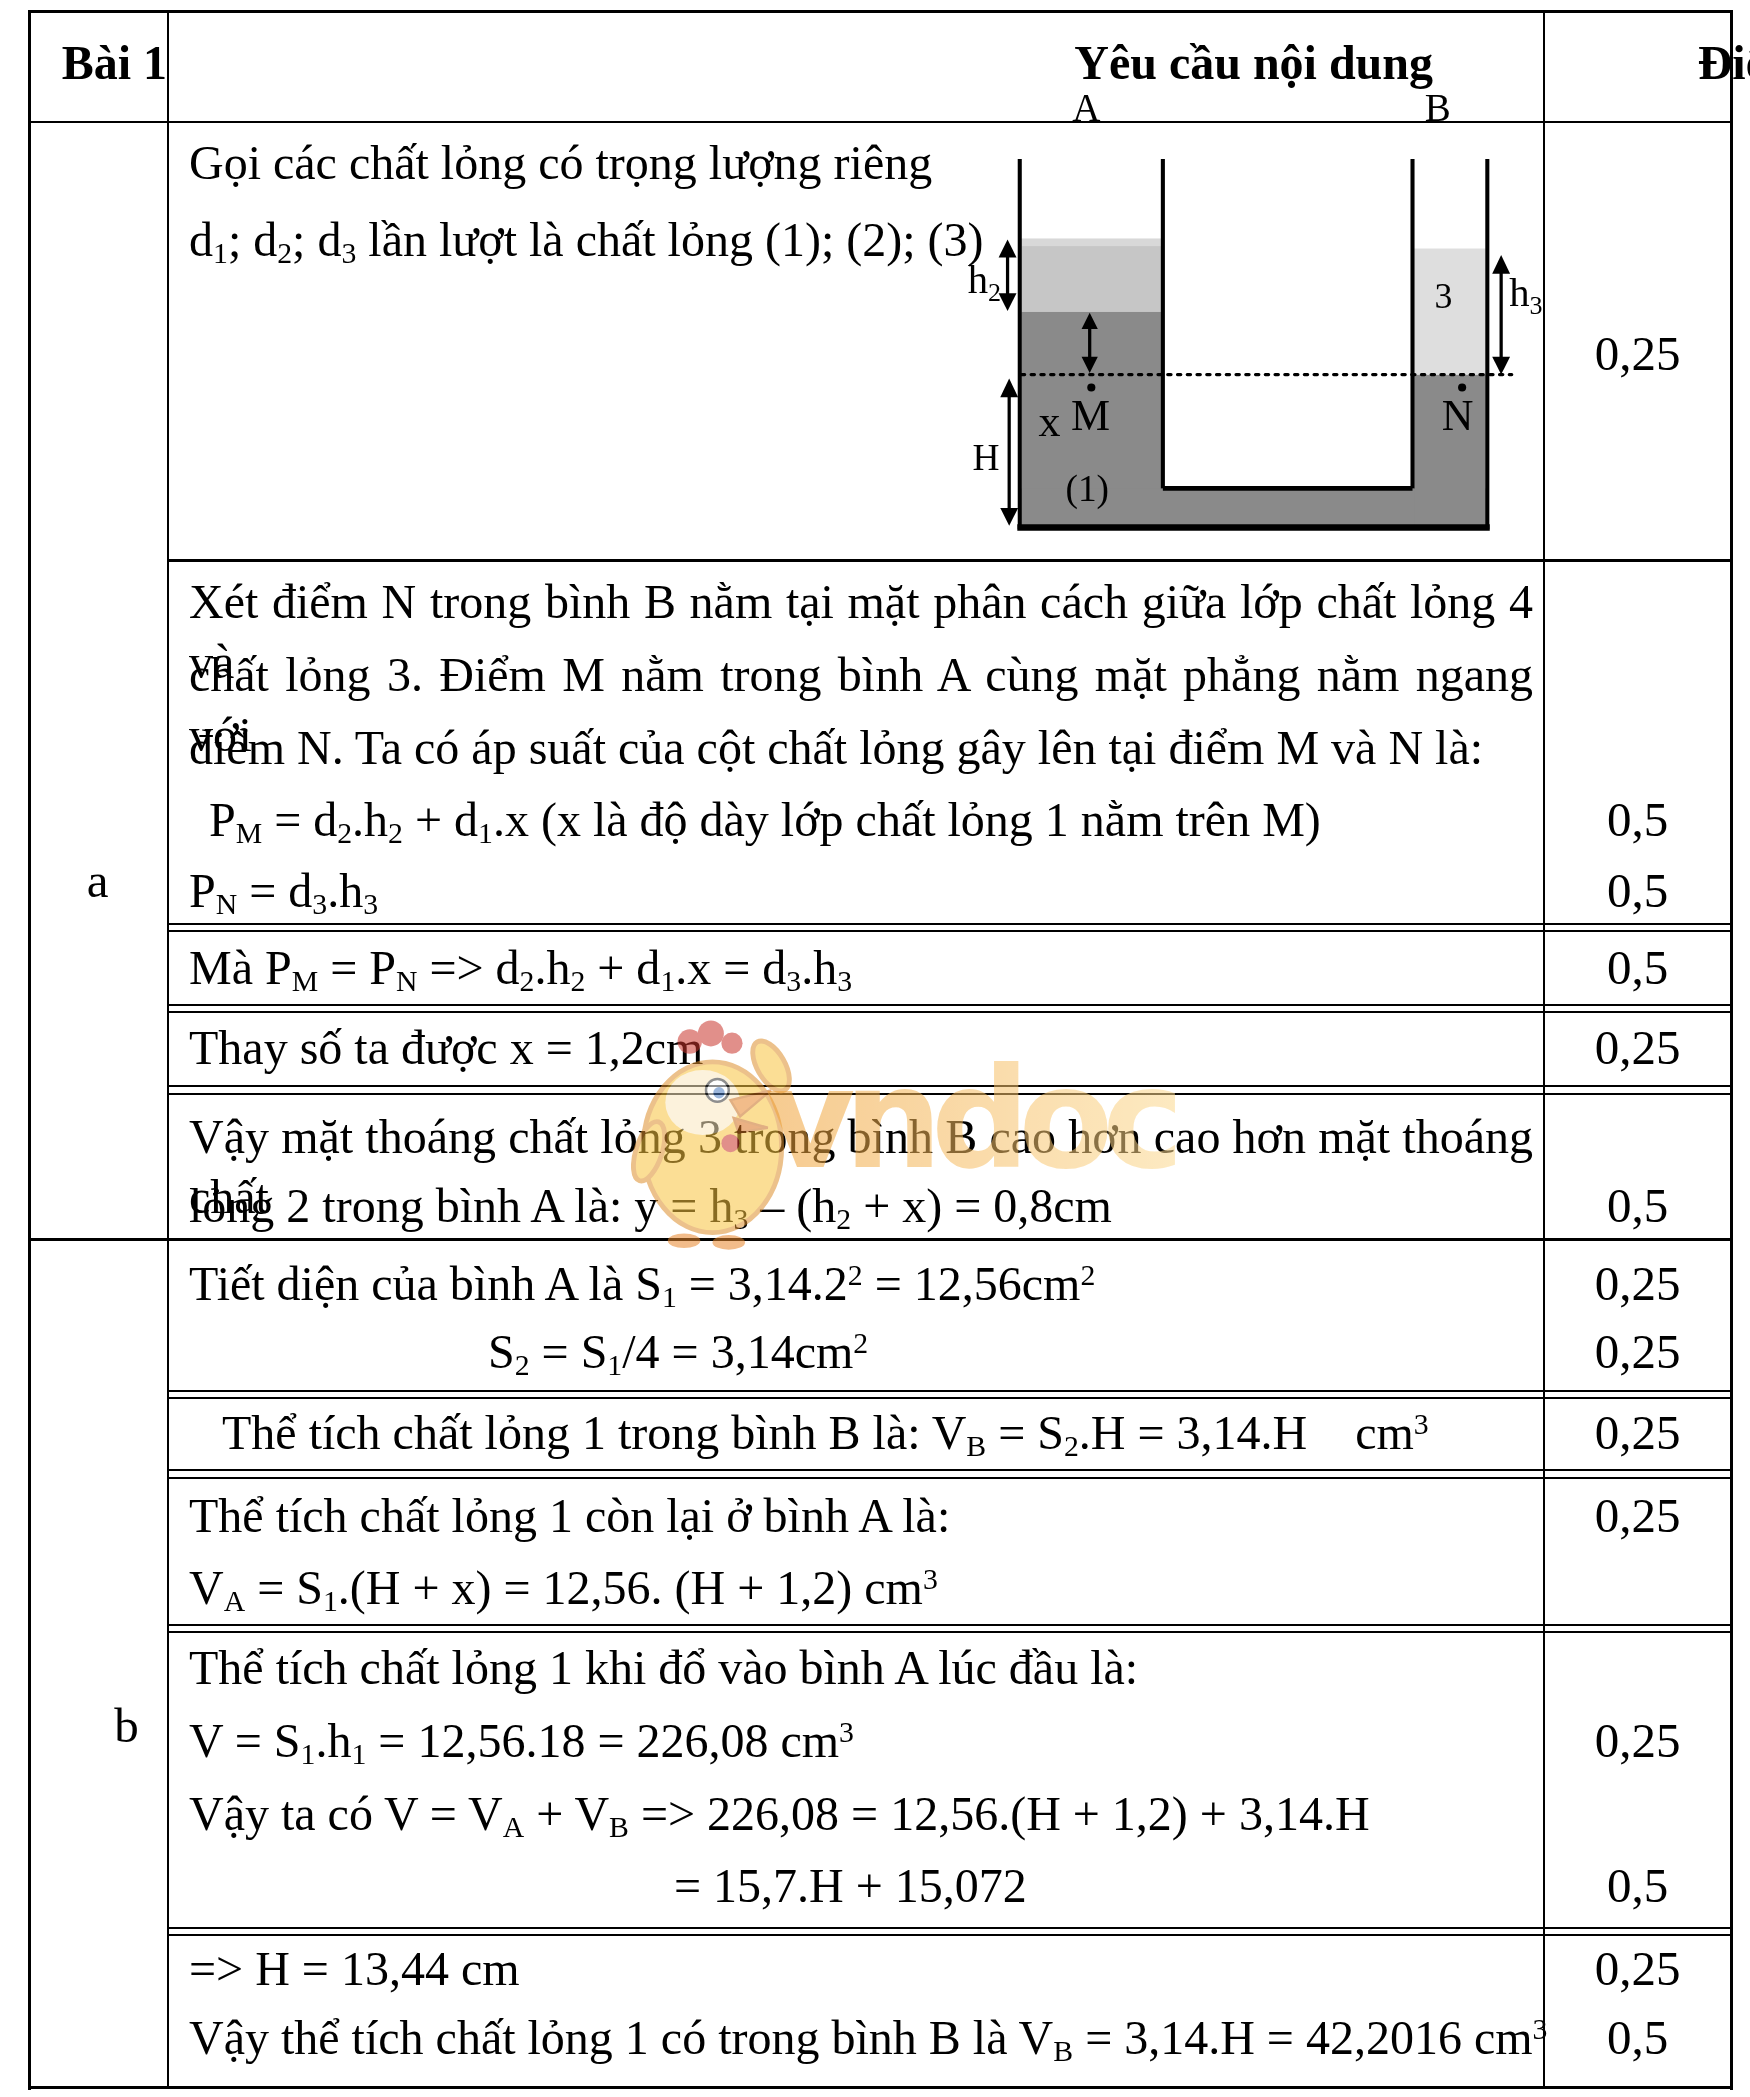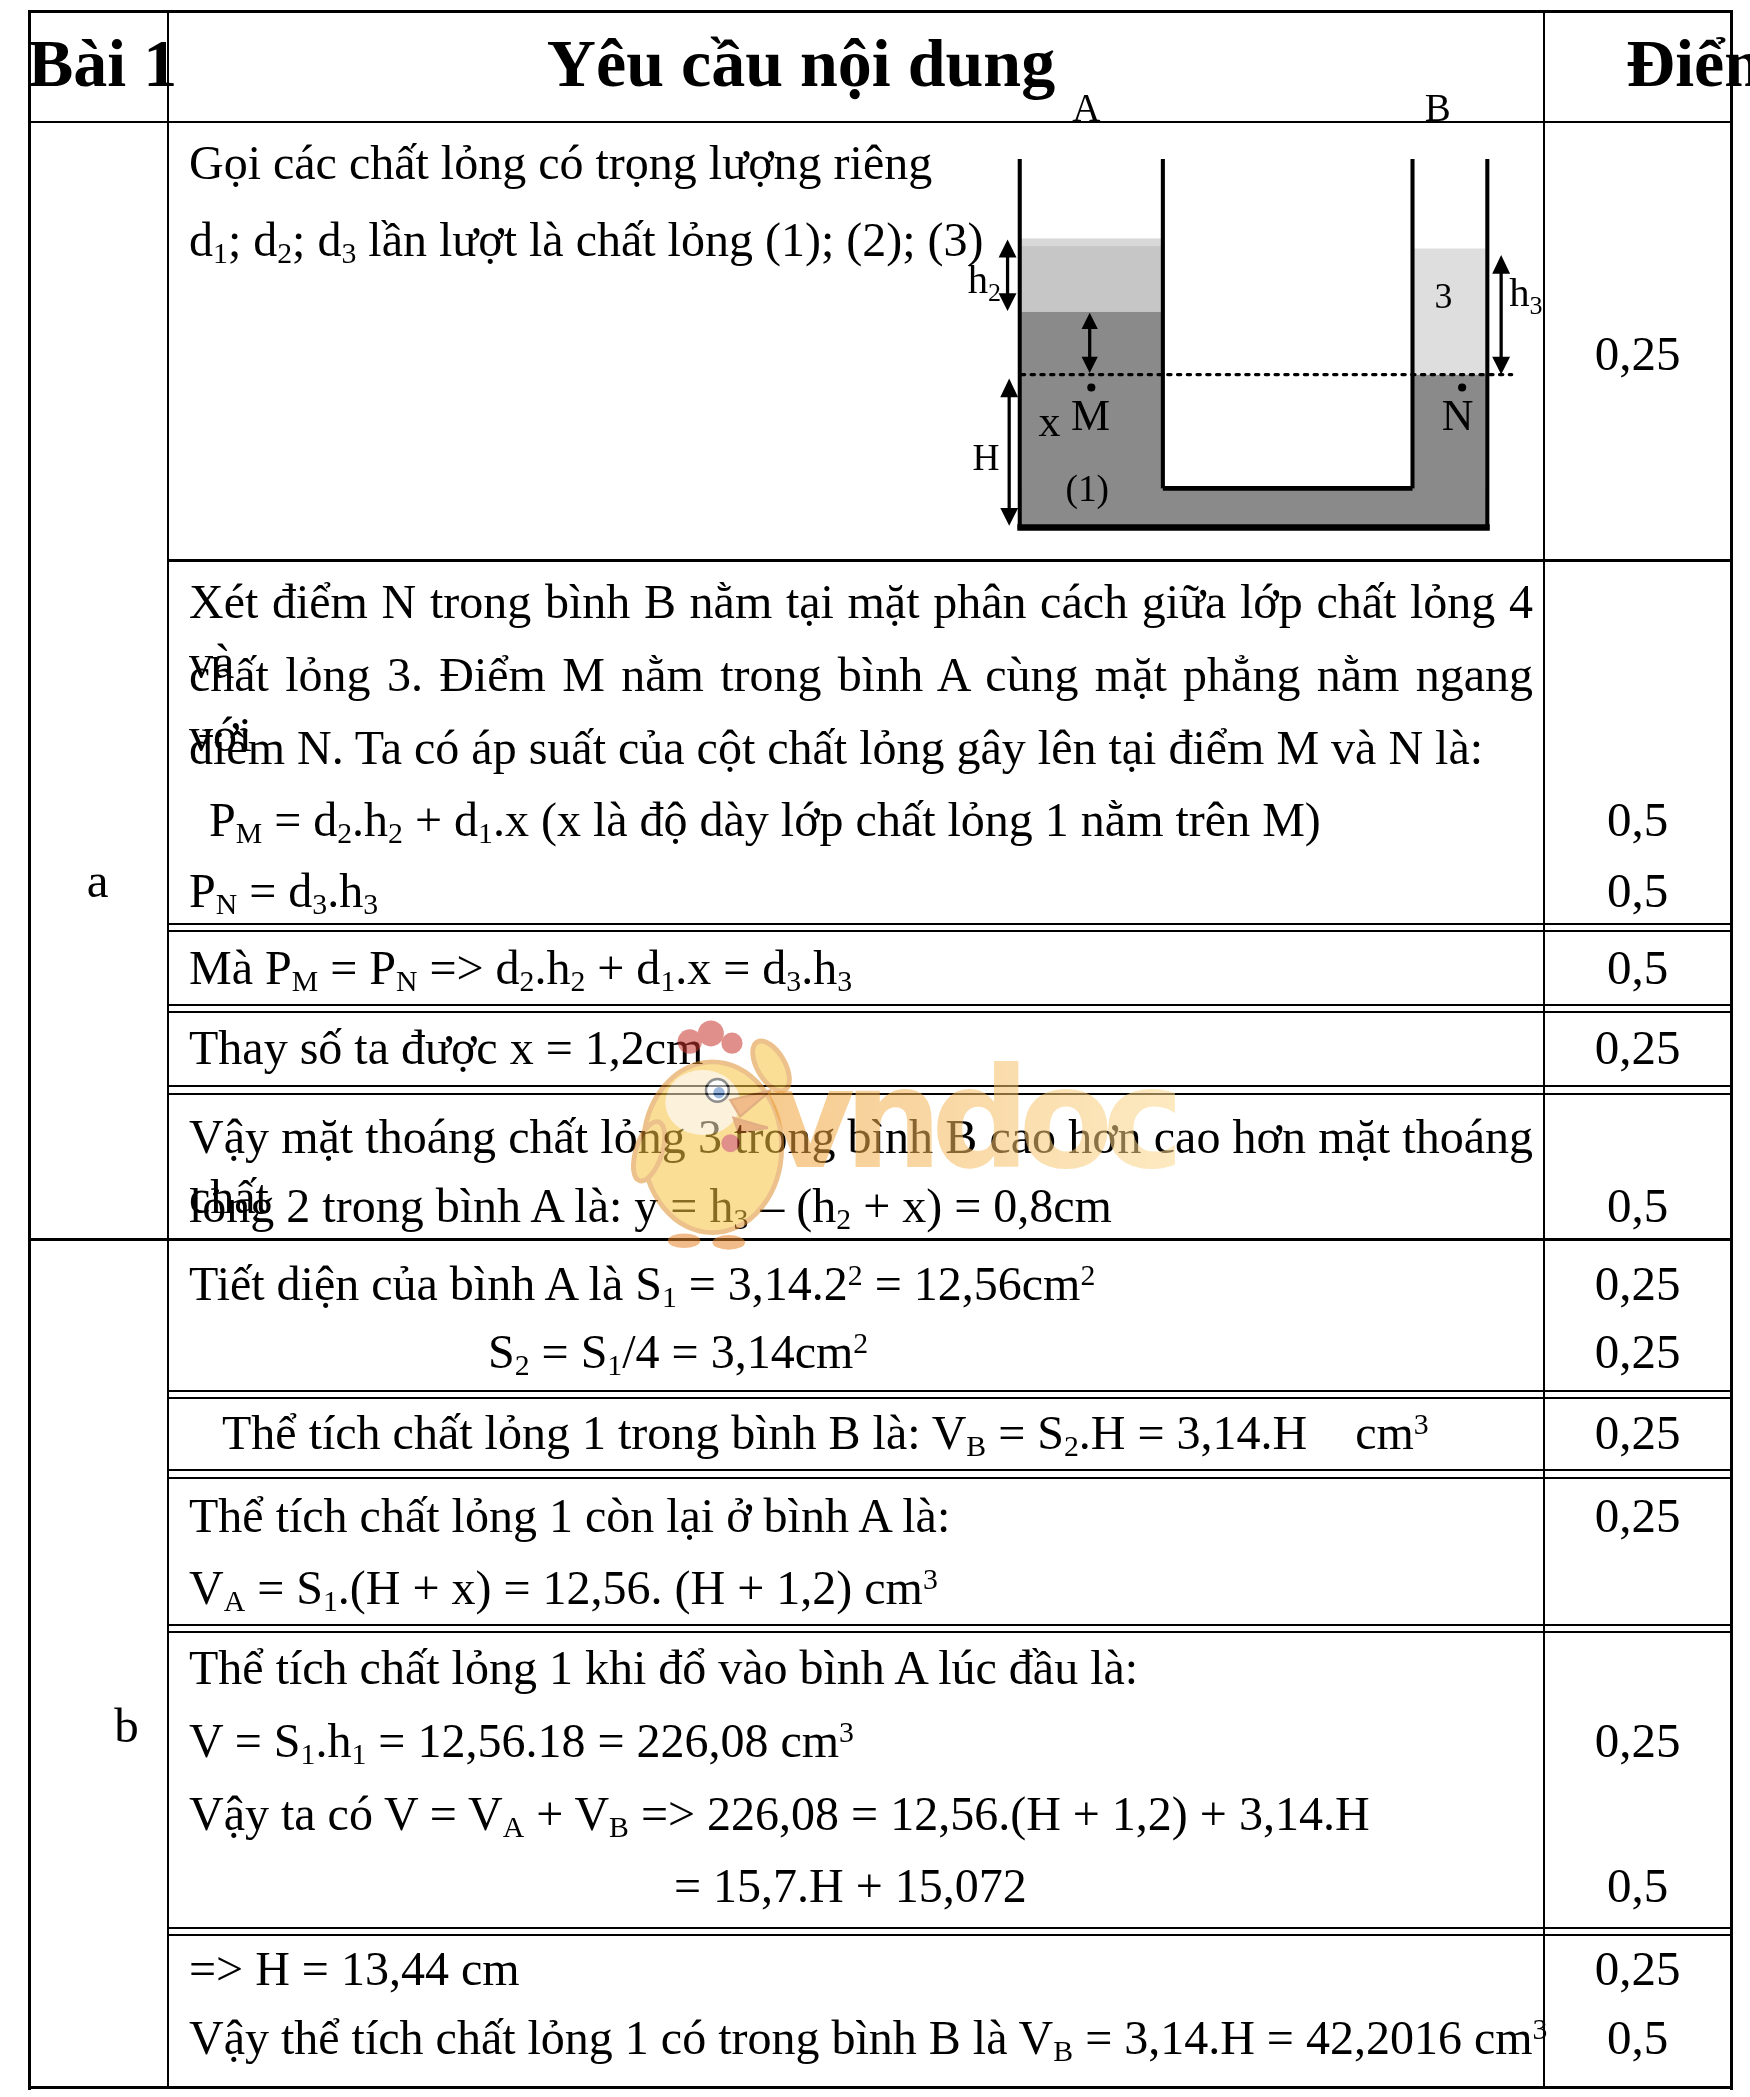--- a/index.html
+++ b/index.html
@@ -19,21 +19,21 @@
     font-size:48px;line-height:60px;
     white-space:nowrap;
     z-index:4;
   }
   .just{
     white-space:normal;
     width:1344px;
     text-align:justify;
     text-align-last:justify;
   }
-  .hdr{font-weight:bold;font-size:68px;text-align:center;white-space:nowrap;}
+  .hdr{font-weight:bold;font-size:48px;text-align:right;white-space:nowrap;}
   .score{position:absolute;left:1545px;width:185px;text-align:center;font-size:49px;line-height:60px;z-index:4;}
   .seclabel{position:absolute;font-size:49px;line-height:60px;z-index:4;}
   sub{font-size:62%;vertical-align:baseline;position:relative;top:0.22em;line-height:0;}
   sup{font-size:62%;vertical-align:baseline;position:relative;top:-0.5em;line-height:0;}
   .diagram{position:absolute;left:936px;top:72px;z-index:3;}
   .wm{position:absolute;z-index:5;pointer-events:none;}
 </style>
 </head>
 <body>
 

